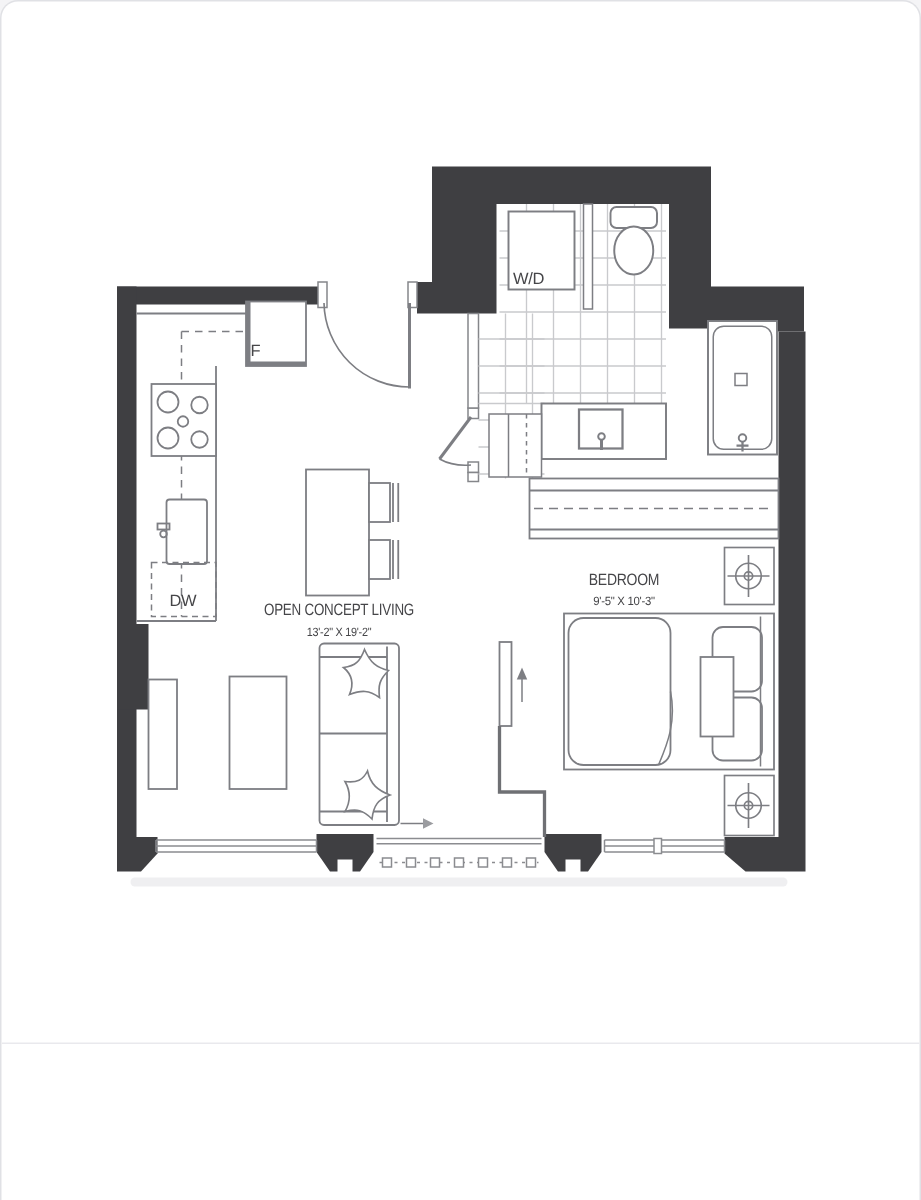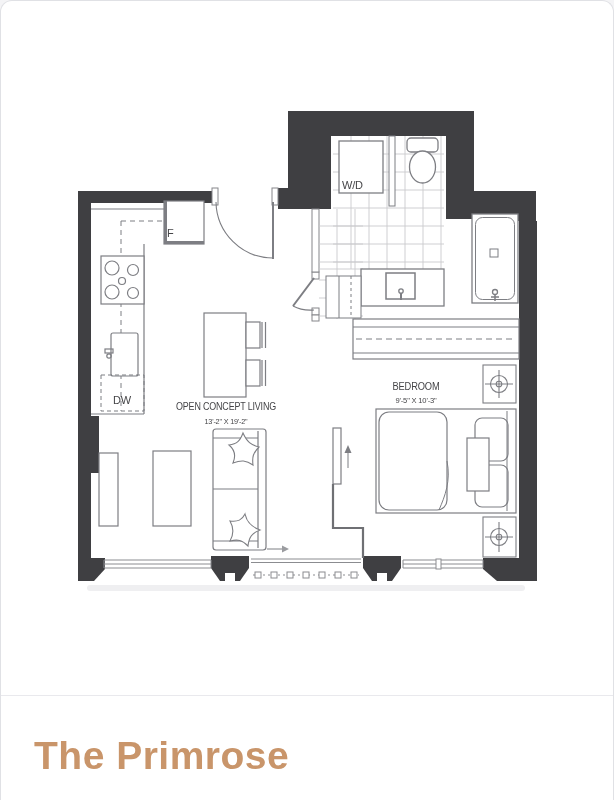--- a/index.html
+++ b/index.html
@@ -214,14 +214,13 @@
       <text class="lbl" x="341" y="188">W/D</text>
       <text class="lbl" x="112" y="403">DW</text>
       <text class="lbl" x="225" y="409" text-anchor="middle" textLength="100" lengthAdjust="spacingAndGlyphs">OPEN CONCEPT LIVING</text>
       <text class="dim" x="225" y="423" text-anchor="middle" textLength="43" lengthAdjust="spacingAndGlyphs">13'-2" X 19'-2"</text>
       <text class="lbl" x="415" y="389" text-anchor="middle" textLength="47" lengthAdjust="spacingAndGlyphs">BEDROOM</text>
       <text class="dim" x="415" y="402" text-anchor="middle" textLength="41" lengthAdjust="spacingAndGlyphs">9'-5" X 10'-3"</text>
     </svg>
   </div>
 
   <div class="divider"></div>
-  <div class="title">The Primrose</div>
 </div>
 
 </body></html>

